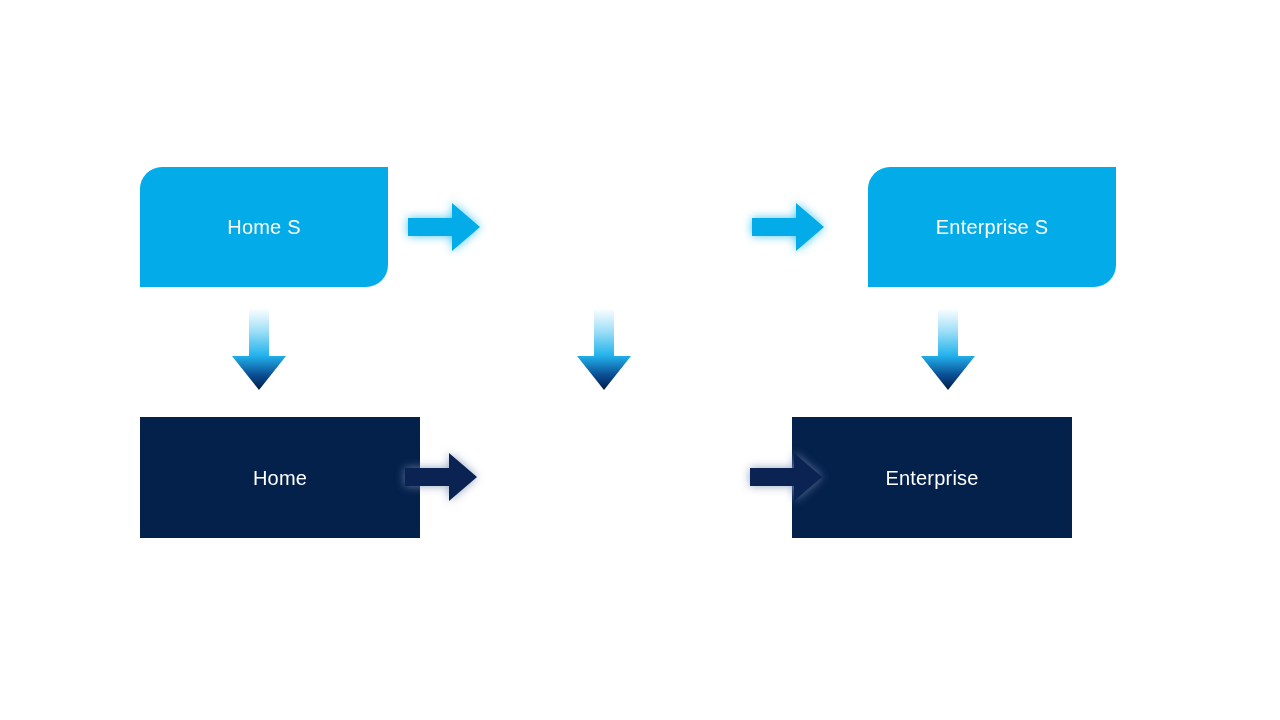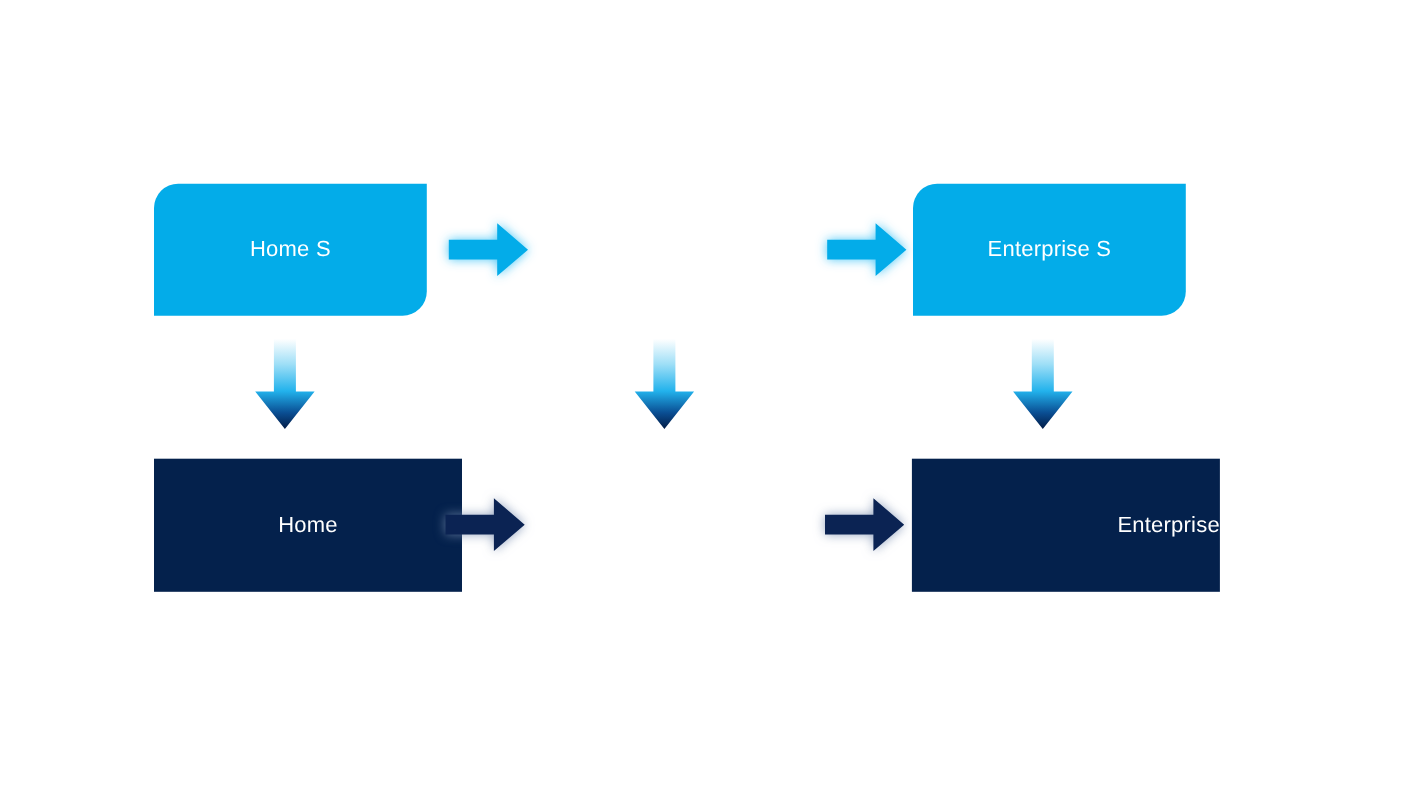--- a/index.html
+++ b/index.html
@@ -76,30 +76,30 @@
 </head>
 <body>
 
 <div id="canvas">
 
   <div class="node node-service" style="left:140px; top:167px;">
     <span class="node-label">Home S</span>
   </div>
 
 
-  <div class="node node-service" style="left:830px; top:167px;">
+  <div class="node node-service" style="left:868px; top:167px;">
     <span class="node-label">Enterprise S</span>
   </div>
 
   <div class="node node-product" style="left:140px; top:417px;">
     <span class="node-label">Home</span>
   </div>
 
 
-  <div class="node node-product" style="left:829px; top:417px;justify-content:flex-end;">
+  <div class="node node-product" style="left:792px; top:417px;">
     <span class="node-label">Enterprise</span>
   </div>
 
   <div class="arrow arrow-h-cyan" style="left:408px; top:203px;">
     <svg width="72" height="48" viewBox="0 0 72 48" aria-hidden="true">
       <polygon points="0,15 44,15 44,0 72,24 44,48 44,33 0,33" fill="#03ACE9"></polygon>
     </svg>
   </div>
 
   <div class="arrow arrow-h-cyan" style="left:752px; top:203px;">

